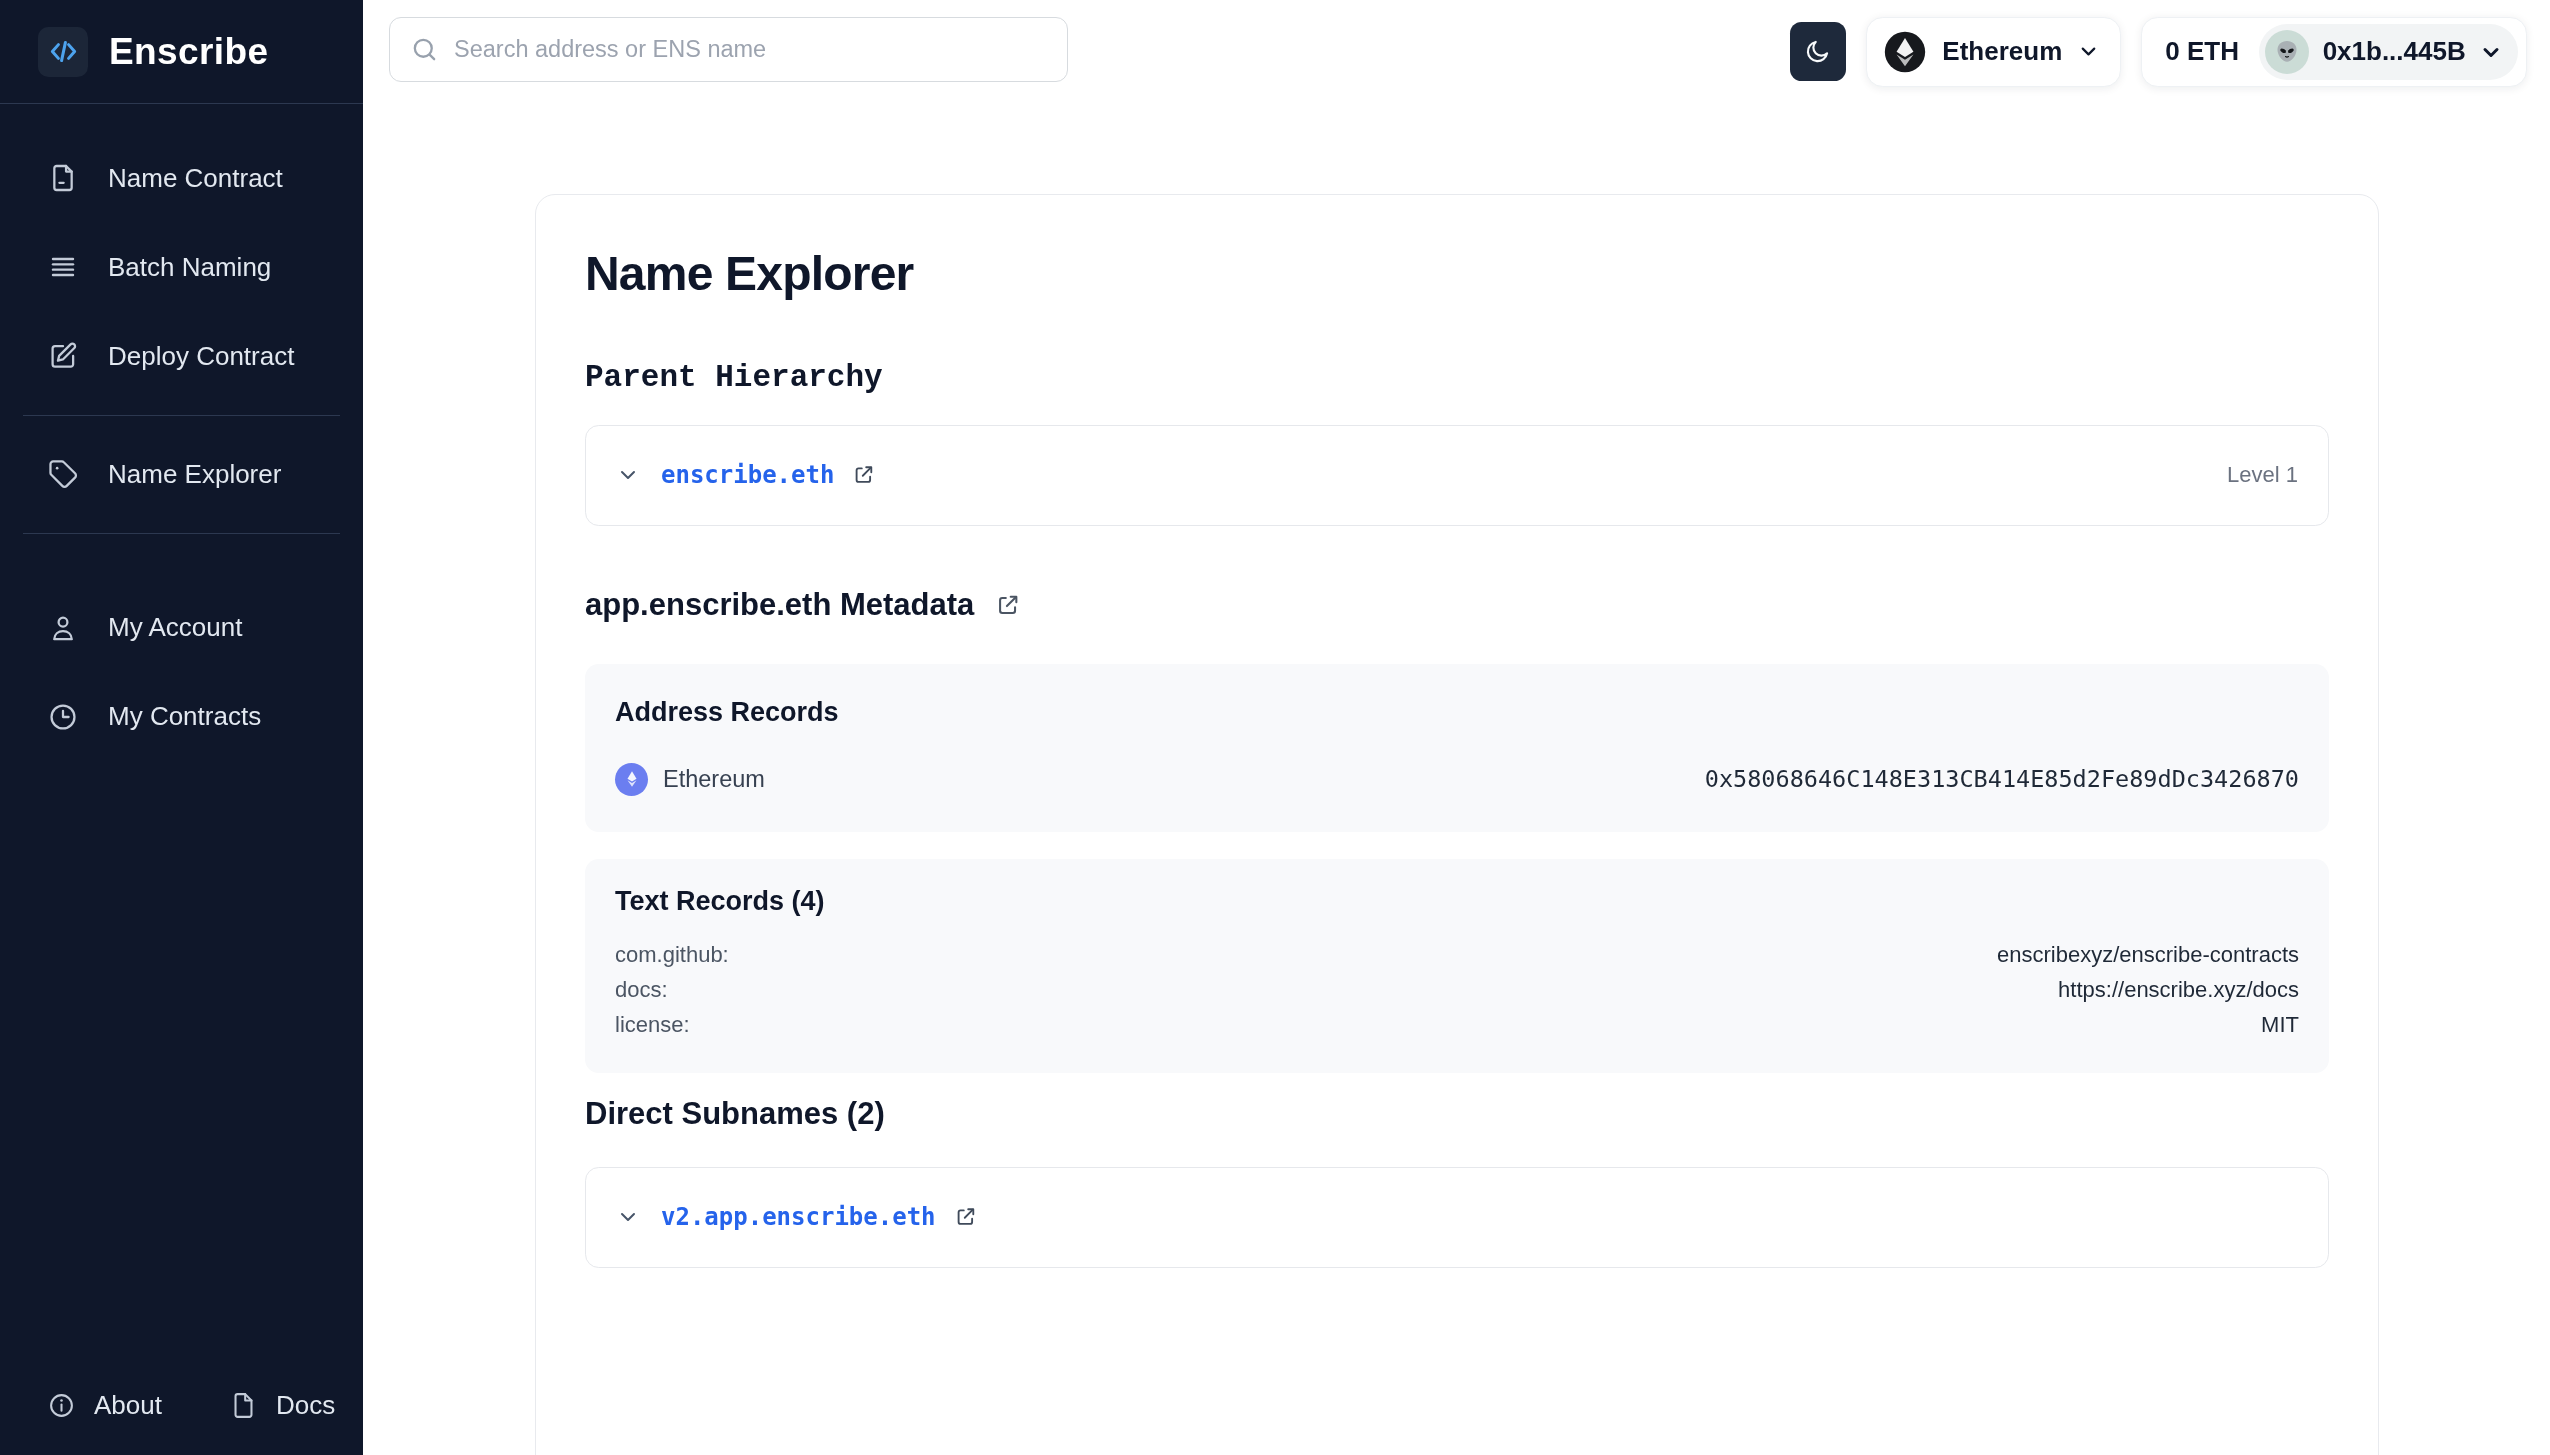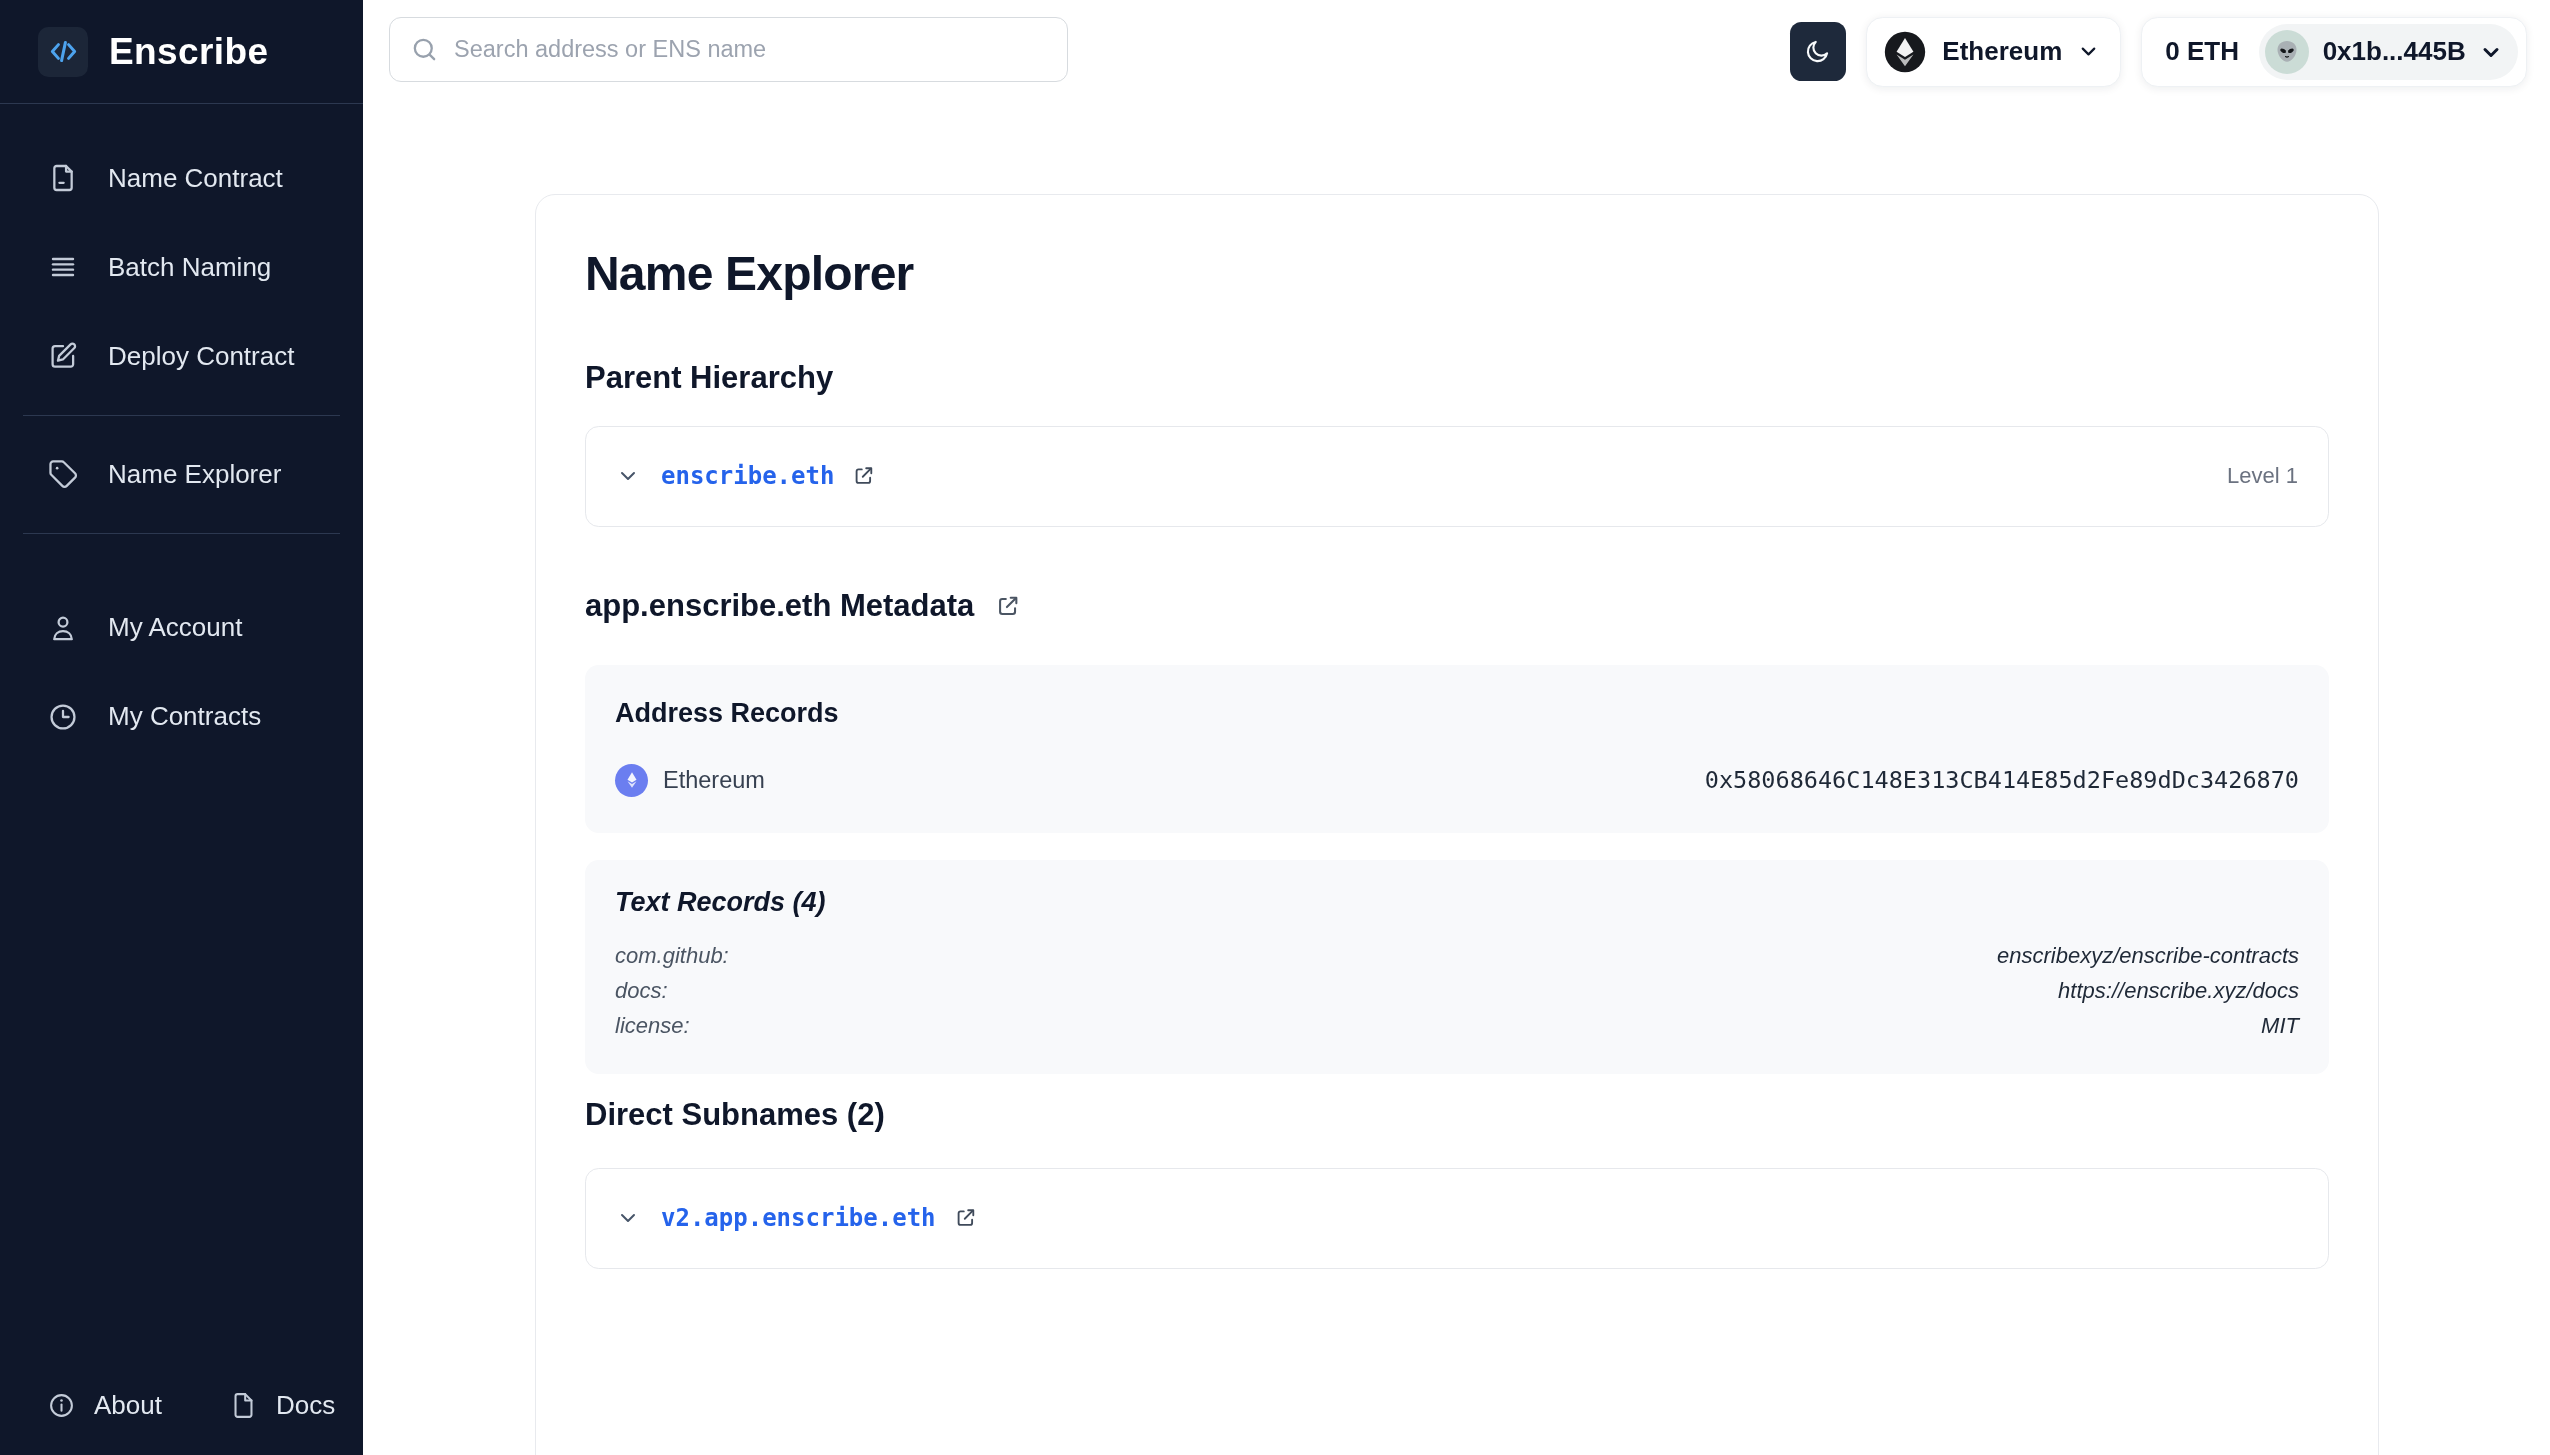--- a/index.html
+++ b/index.html
@@ -77,21 +77,21 @@
   .wallet-addr { font-size: 26px; font-weight: 700; color: #0f172a; white-space: nowrap; }
 
   
   .card {
     position: absolute; left: 172px; top: 194px; width: 1844px; height: 1381px;
     background: #ffffff; border: 1.5px solid #e8eaee; border-radius: 20px;
     padding: 49px 49px;
   }
   .page-title { margin: 1.5px 0 0; font-size: 48px; font-weight: 700; color: #0f172a; letter-spacing: -0.8px; }
   .section-heading { font-size: 31px; font-weight: 700; color: #0f172a; margin: 0; display: flex; align-items: center; gap: 21px; }
-  .sh-parent { margin-top: 59px; }
+  .sh-parent { margin-top: 59px; font-family: Liberation Mono, monospace; }
   .sh-meta { margin-top: 61px; }
   .sh-sub { margin-top: 23px; }
   .ext-ico { color: #4b5563; cursor: pointer; }
 
   .row-card {
     height: 101px; border: 1.5px solid #e6e8ec; border-radius: 13.7px;
     display: flex; align-items: center; padding: 0 30px; background: #fff;
   }
   .row-parent { margin-top: 30px; }
   .row-sub1 { margin-top: 35px; }
@@ -99,21 +99,21 @@
   .row-chev { color: #475569; cursor: pointer; flex: none; }
   .ens-link {
     font-family: "DejaVu Sans Mono", monospace; font-weight: 700; font-size: 24px;
     color: #2563eb; margin-left: 21px; cursor: pointer; text-decoration: none;
   }
   .row-ext { margin-left: 18px; color: #3f4a5a; cursor: pointer; }
   .row-level { margin-left: auto; font-size: 22px; color: #6b7280; }
 
   .panel { background: #f8f9fb; border-radius: 13.7px; margin-top: 41px; }
   .panel-addr { padding: 33px 30px 36px; }
-  .panel-text { padding: 27px 30px 30px; margin-top: 27px; font-style: italic; }
+  .panel-text { padding: 27px 30px 30px; margin-top: 27px; }
   .panel h3 { margin: 0; font-size: 27px; font-weight: 700; color: #0f172a; }
 
   .addr-row { display: flex; align-items: center; margin-top: 35px; }
   .chain-badge { width: 33px; height: 33px; border-radius: 50%; background: #6b7ef0; display: flex; align-items: center; justify-content: center; flex: none; }
   .chain-label { font-size: 23.5px; color: #374151; margin-left: 15px; }
   .addr-value { margin-left: auto; font-family: "DejaVu Sans Mono", monospace; font-size: 23.5px; color: #1f2937; }
 
   .text-rows { margin-top: 21px; }
   .text-row { display: flex; justify-content: space-between; align-items: center; height: 35px; }
   .tr-key { font-size: 22px; color: #4b5563; }

